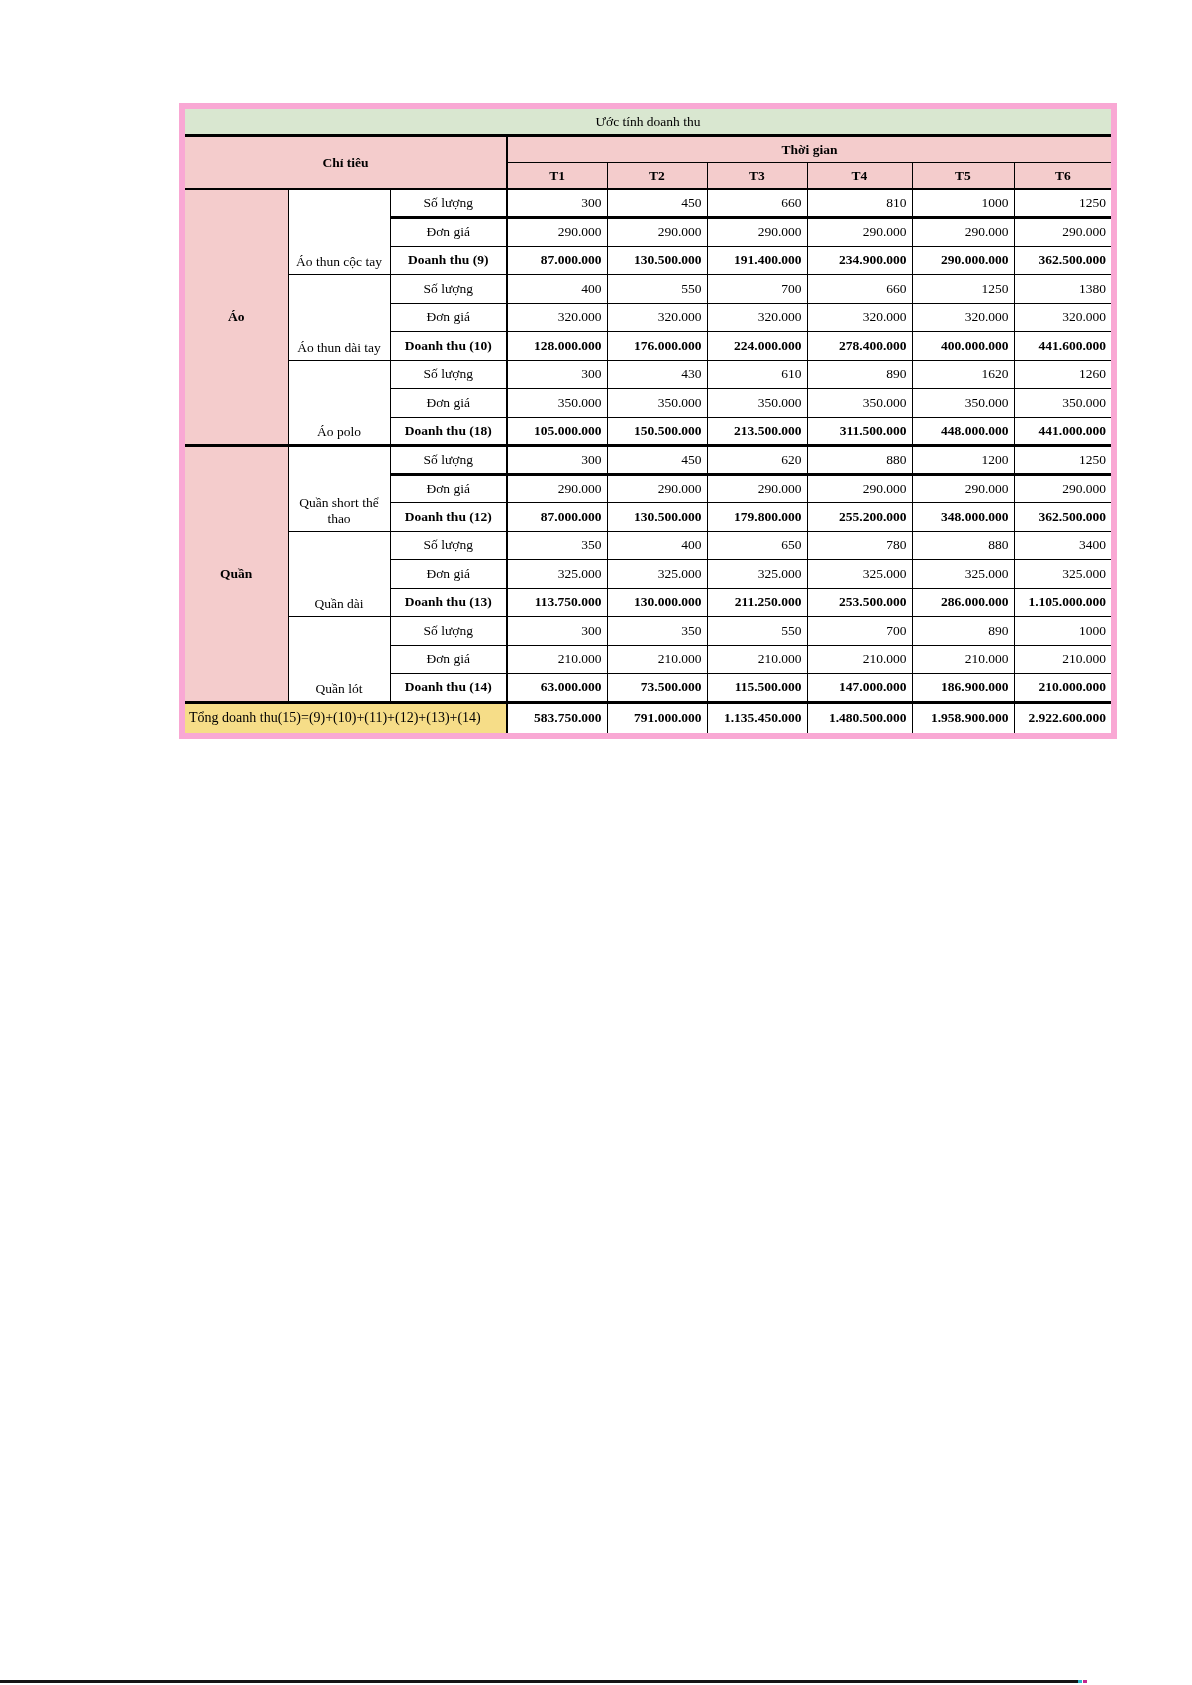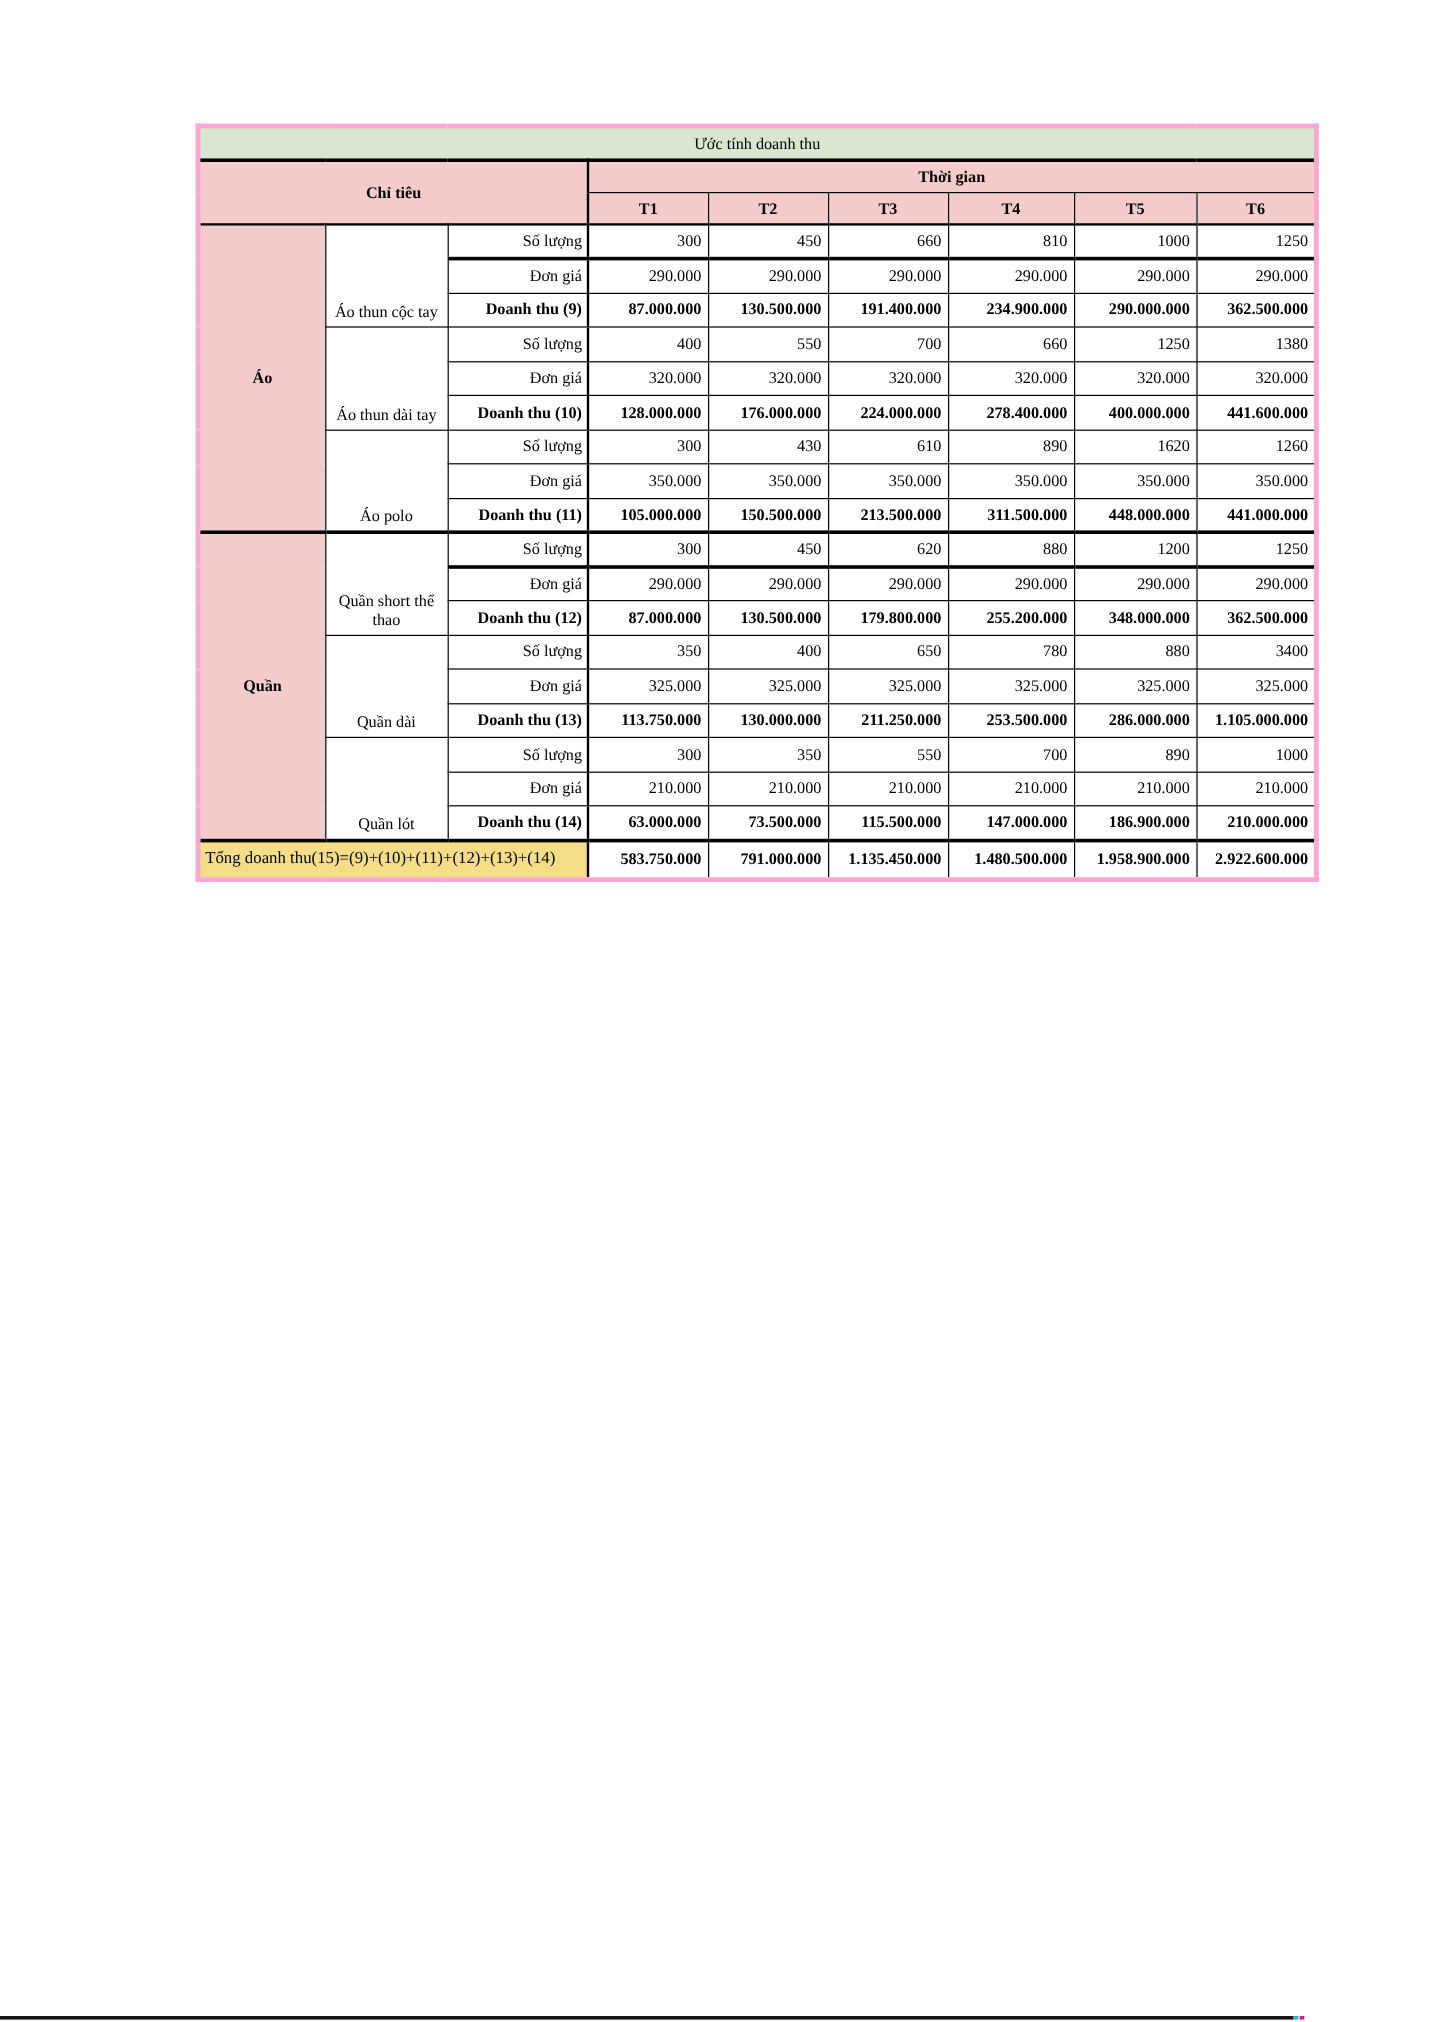--- a/index.html
+++ b/index.html
@@ -1,42 +1,42 @@
 <!DOCTYPE html>
 <html><head>
 <meta charset="utf-8">
 <style>
   html,body{margin:0;padding:0;}
   body{
     width:1192px;height:1685px;background:#ffffff;position:relative;
     font-family:"Liberation Serif","DejaVu Serif",serif;color:#000;
   }
   table.sheet{
-    position:absolute;left:163px;top:103px;width:932px;
+    position:absolute;left:179px;top:103px;width:932px;
     border-collapse:collapse;table-layout:fixed;
-    border:4px solid #f9a8d4;
+    border:6px solid #f9a8d4;
   }
   td{
     border:1px solid #000;font-size:13.5px;line-height:1.15;
     padding:0 4px;overflow:hidden;white-space:nowrap;
   }
   
   .bb2{border-bottom-width:2px;}
   .bb3{border-bottom-width:3px;}
   .bt3{border-top-width:3px;}
   .bl2{border-left-width:2px;}
   
   .title-row td{height:25px;background:#d9e7d0;text-align:center;}
   .band-row td,.cols-row td{height:25px;background:#f4cccc;text-align:center;font-weight:bold;}
   .chitieu{vertical-align:middle;}
   
   tbody tr{height:28.5px;}
   .group-cell{background:#f4cccc;text-align:center;vertical-align:middle;font-weight:bold;}
   .subgroup-cell{background:#fff;text-align:center;vertical-align:bottom;padding-bottom:4px;white-space:normal;}
-  .metric-cell{text-align:right;background:#fff;}
+  .metric-cell{text-align:center;background:#fff;}
   .num{text-align:right;padding-right:5px;background:#fff;}
   .bold{font-weight:bold;margin-left:25px;}
   
   .total-row td{height:29px;}
   .total-label{background:#f6dd88;font-weight:normal;text-align:left;font-size:14px;}
   .total-val{font-weight:bold;}
   
   .bottom-line{position:absolute;left:0;top:1680px;width:1078px;height:3px;background:#151515;}
   .dot{position:absolute;top:1680px;width:4px;height:3px;}
   .dot.cyan{left:1078px;background:#2ab6c9;}
@@ -145,21 +145,21 @@
       <tr>
         <td class="metric-cell">Đơn giá</td>
         <td class="num bl2">350.000</td>
         <td class="num">350.000</td>
         <td class="num">350.000</td>
         <td class="num">350.000</td>
         <td class="num">350.000</td>
         <td class="num">350.000</td>
       </tr>
       <tr>
-        <td class="metric-cell bold bb3">Doanh thu (11)</td>
+        <td class="metric-cell bold bb3">Doanh thu (18)</td>
         <td class="num bold bl2 bb3">105.000.000</td>
         <td class="num bold bb3">150.500.000</td>
         <td class="num bold bb3">213.500.000</td>
         <td class="num bold bb3">311.500.000</td>
         <td class="num bold bb3">448.000.000</td>
         <td class="num bold bb3">441.000.000</td>
       </tr>
       <tr>
         <td rowspan="9" class="group-cell bb3">Quần</td>
         <td rowspan="3" class="subgroup-cell">Quần short thể thao</td>

